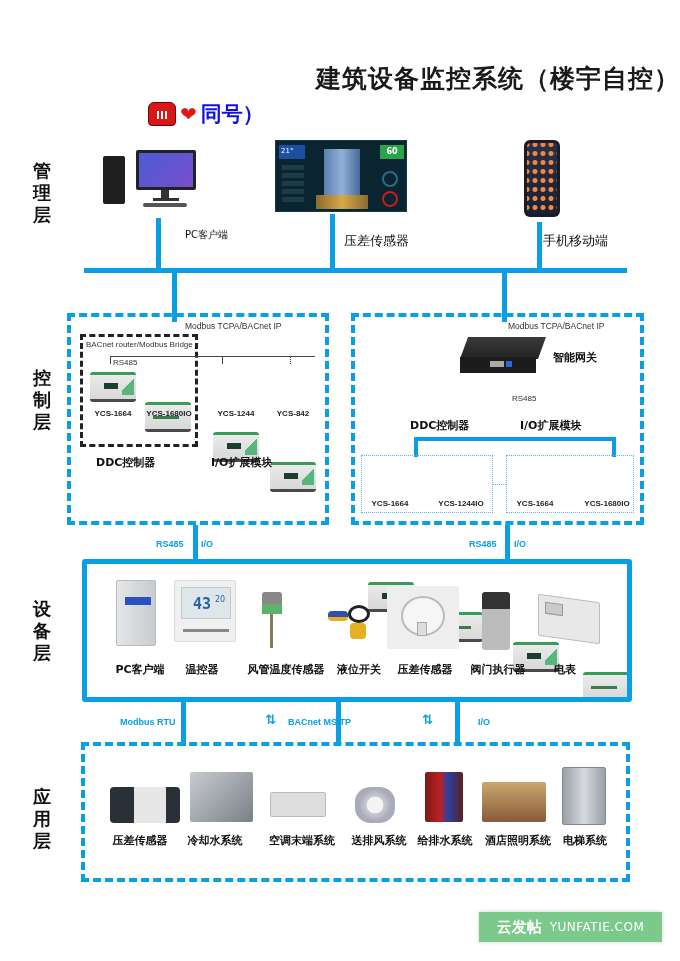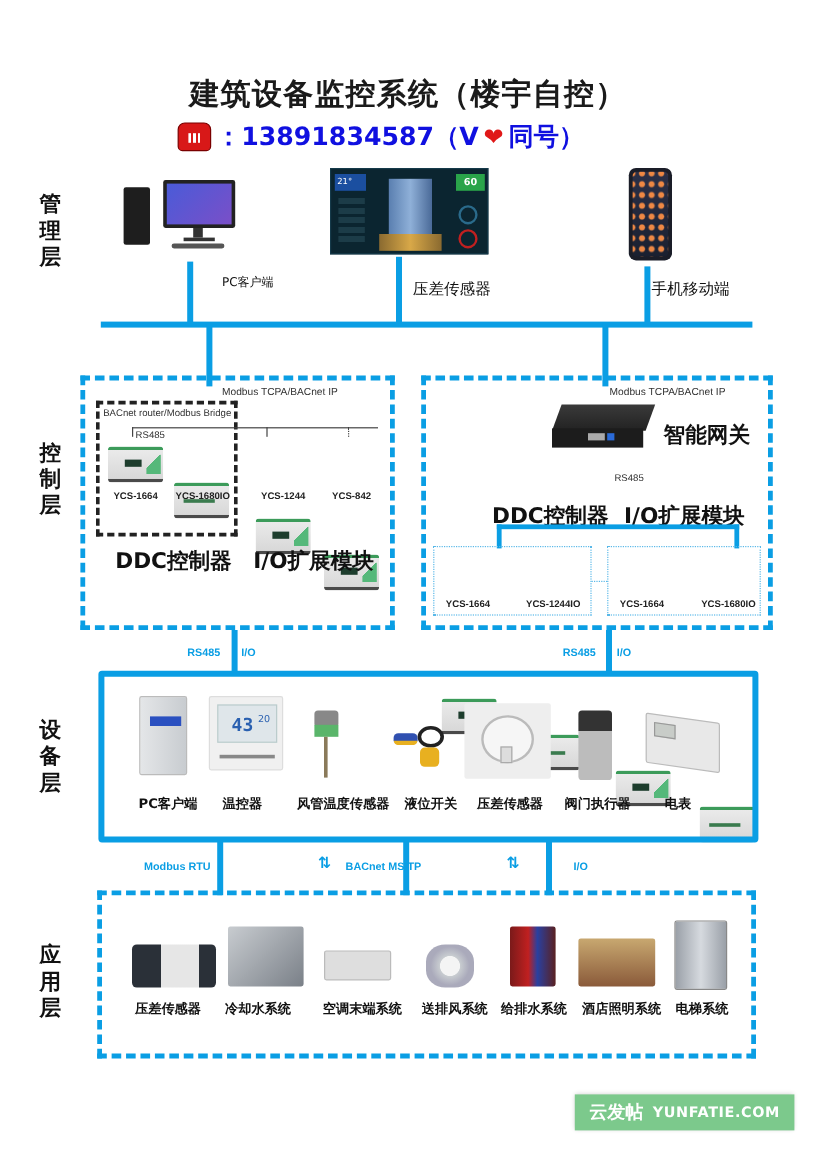--- a/index.html
+++ b/index.html
@@ -1,50 +1,49 @@
 <!DOCTYPE html>
 <html><head>
 <meta charset="utf-8">
 <style>
   * { box-sizing: border-box; margin: 0; padding: 0; }
   body { width: 680px; height: 961px; background: #ffffff; position: relative; overflow: hidden; font-family: "DejaVu Sans", "Liberation Sans", sans-serif; color: #111; }
   .abs { position: absolute; }
-  .title { left: 0; width: 680px; top: 62px; text-align: center; font-size: 25px; font-weight: bold; color: #1a1a1a; letter-spacing: 1px; }
+  .title { left: 0; width: 680px; top: 62px; text-align: right; font-size: 25px; font-weight: bold; color: #1a1a1a; letter-spacing: 1px; }
   .phone-line { left: 148px; top: 100px; font-size: 21px; font-weight: bold; color: #1010e0; display: flex; align-items: center; gap: 4px; white-space: nowrap; }
   .phone-icon { width: 28px; height: 24px; background: #d81818; border-radius: 6px 6px 4px 4px; position: relative; border: 1px solid #7a0000; }
   .phone-icon::after { content: ""; position: absolute; left: 8px; top: 8px; width: 10px; height: 8px; background: repeating-linear-gradient(90deg,#fff 0 2px,#d81818 2px 4px); }
   .heart { color: #e01818; font-size: 20px; }
   .layer-label { left: 30px; width: 24px; font-size: 18px; font-weight: bold; line-height: 22px; text-align: center; color: #111; }
   .blue { background: #0a9ee4; }
   .hline { height: 5px; }
   .vline { width: 5px; }
   .dashbox { border: 4px dashed #0a9ee4; }
   .solidbox { border: 5px solid #0a9ee4; border-radius: 3px; }
   .small { font-size: 8px; color: #333; font-family: "Liberation Sans", sans-serif; }
   .blue-label { font-size: 9px; font-weight: bold; color: #0a9ee4; font-family: "Liberation Sans", sans-serif; }
-  .bold-label { font-size: 18px; font-weight: bold; color: #111; }
+  .bold-label { font-size: 11px; font-weight: bold; color: #111; }
   .dev-label { font-size: 11px; font-weight: bold; color: #111; text-align: center; white-space: nowrap; }
   .model-label { font-size: 8px; font-weight: bold; color: #222; text-align: center; font-family: "Liberation Sans", sans-serif; }
   .ddc { width: 46px; height: 30px; background: linear-gradient(180deg,#eaeaea,#d8d8d8); border-radius: 3px; border-top: 3px solid #3c9b5a; border-bottom: 3px solid #4a4a4a; position: relative; }
   .ddc::before { content: ""; position: absolute; left: 14px; top: 8px; width: 14px; height: 6px; background: #1d3d2d; }
   .ddc::after { content: ""; position: absolute; right: 2px; top: 4px; width: 12px; height: 16px; background: linear-gradient(135deg,transparent 40%,#55b87a 40%); }
   .ddc.io::before { left: 8px; width: 26px; height: 3px; top: 11px; background: #3a7b4e; }
   .ddc.io::after { display: none; }
   .subbox { border: 1px dotted #5ab8e8; }
   .img { border-radius: 2px; }
   .watermark { left: 479px; top: 912px; width: 183px; height: 30px; background: #7cc98c; color: #fff; font-size: 15px; font-weight: bold; display: flex; align-items: center; justify-content: center; gap: 8px; font-family: "DejaVu Sans", sans-serif; box-shadow: 0 0 4px rgba(0,0,0,0.2); }
 </style>
 </head>
 <body>
 
 <div class="abs title">建筑设备监控系统（楼宇自控）</div>
 
 <div class="abs phone-line">
   <span class="phone-icon"></span>
-  <span>：13891834587（V</span>
   <span class="heart">❤</span>
   <span> 同号）</span>
 </div>
 
 <div class="abs layer-label" style="top:160px;"><span>管<br>理<br>层</span></div>
 <div class="abs layer-label" style="top:367px;"><span>控<br>制<br>层</span></div>
 <div class="abs layer-label" style="top:598px;"><span>设<br>备<br>层</span></div>
 <div class="abs layer-label" style="top:786px;"><span>应<br>用<br>层</span></div>
 
 <div class="abs" style="left:103px;top:150px;width:95px;height:60px;">
@@ -200,14 +199,14 @@
 <div class="abs dev-label" style="left:108px;top:833px;width:64px;">压差传感器</div>
 <div class="abs dev-label" style="left:184px;top:833px;width:62px;">冷却水系统</div>
 <div class="abs dev-label" style="left:266px;top:833px;width:72px;">空调末端系统</div>
 <div class="abs dev-label" style="left:349px;top:833px;width:60px;">送排风系统</div>
 <div class="abs dev-label" style="left:415px;top:833px;width:60px;">给排水系统</div>
 <div class="abs dev-label" style="left:481px;top:833px;width:74px;">酒店照明系统</div>
 <div class="abs dev-label" style="left:560px;top:833px;width:50px;">电梯系统</div>
 
 <div class="abs watermark">
   <span>云发帖</span>
-  <span style="font-size:12px;font-weight:bold;letter-spacing:0.5px;">YUNFATIE.COM</span>
+  <span style="font-size:12px;font-weight:normal;letter-spacing:0.5px;">YUNFATIE.COM</span>
 </div>
 
 </body></html>

